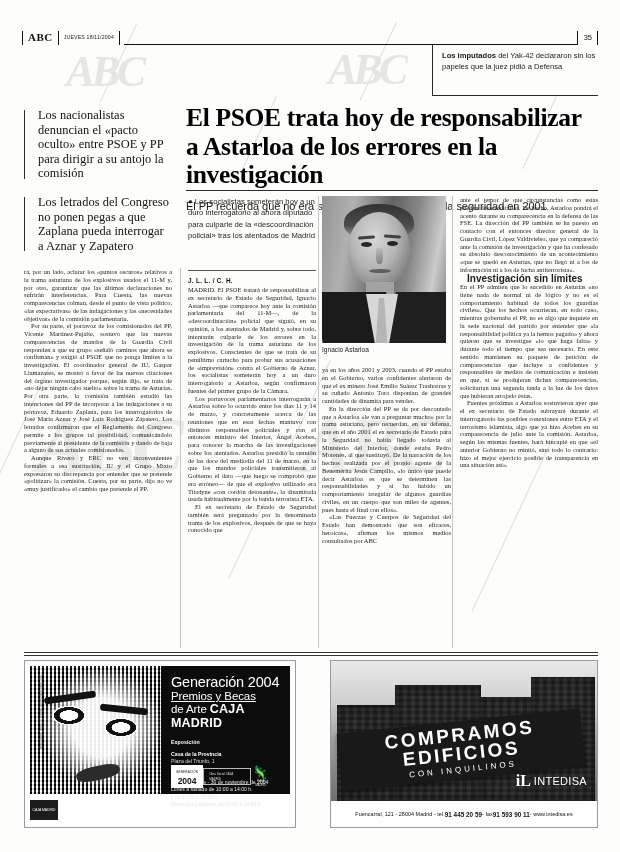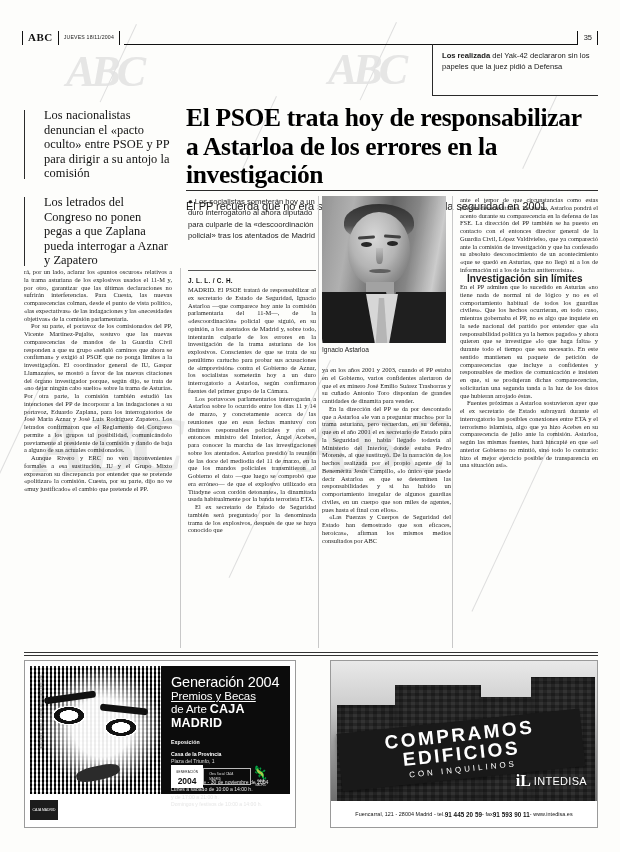--- a/index.html
+++ b/index.html
@@ -45,21 +45,21 @@
     border-left:1px solid #2a2a2a;border-bottom:1px solid #2a2a2a;
     padding:6px 0 0 9px;box-sizing:border-box;
   }
   .teaser p{
     margin:0;font-family:"Liberation Sans",sans-serif;font-size:7.6px;line-height:11.2px;color:#1a1a1a;
   }
   .teaser b{font-weight:700;}
 
   
   .rail{position:absolute;left:24px;top:108px;width:148px;}
-  .rail-item{position:relative;padding-left:20px;margin-bottom:14px;}
+  .rail-item{position:relative;padding-left:14px;margin-bottom:14px;}
   .rail-item:before{
     content:"";position:absolute;left:0;top:2px;bottom:2px;width:1px;background:#2b2b2b;
   }
   .rail-item h3{
     margin:0;font-family:"Liberation Serif",serif;font-weight:400;font-size:12.4px;
     line-height:14.6px;color:#111;letter-spacing:.05px;
   }
 
   
   .head-wrap{position:absolute;left:186px;top:104px;width:412px;}
@@ -258,21 +258,21 @@
     <div class="mast-rule"></div>
     <div class="mast-left">
       <span class="mast-abc">ABC</span>
       <span class="mast-date">JUEVES 18/11/2004</span>
     </div>
     <div class="mast-page">35</div>
   </div>
 
   <div class="teaser">
     <p>
-      <b>Los realizada</b><span> del Yak-42 declararon sin los papeles que la juez pidió a Defensa</span>
+      <b>Los imputados</b><span> del Yak-42 declararon sin los papeles que la juez pidió a Defensa</span>
     </p>
   </div>
 
   <div class="rail">
     <div class="rail-item">
       <h3>Los nacionalistas denuncian el «pacto oculto» entre PSOE y PP para dirigir a su antojo la comisión</h3>
     </div>
     <div class="rail-item">
       <h3>Los letrados del Congreso no ponen pegas a que Zaplana pueda interrogar a Aznar y Zapatero</h3>
     </div>

